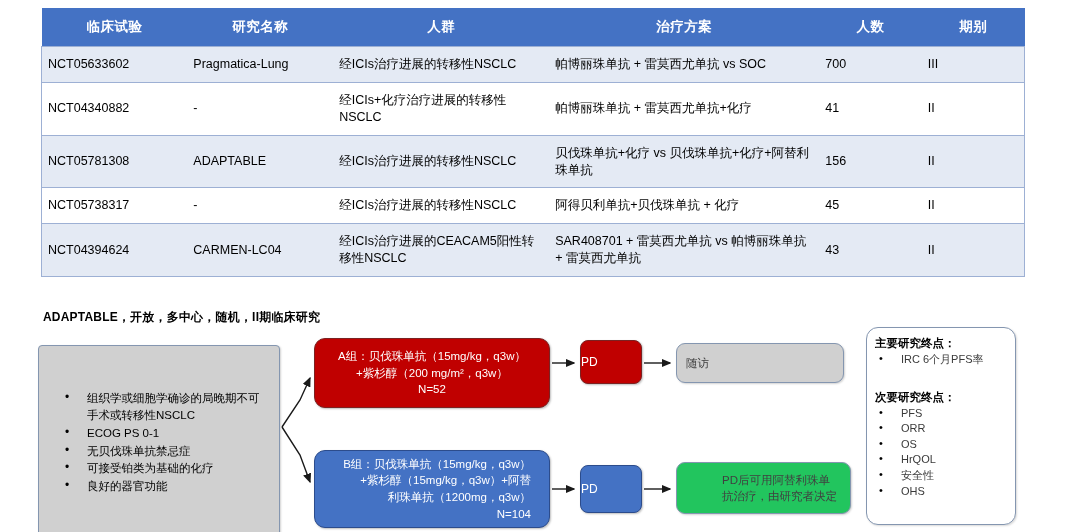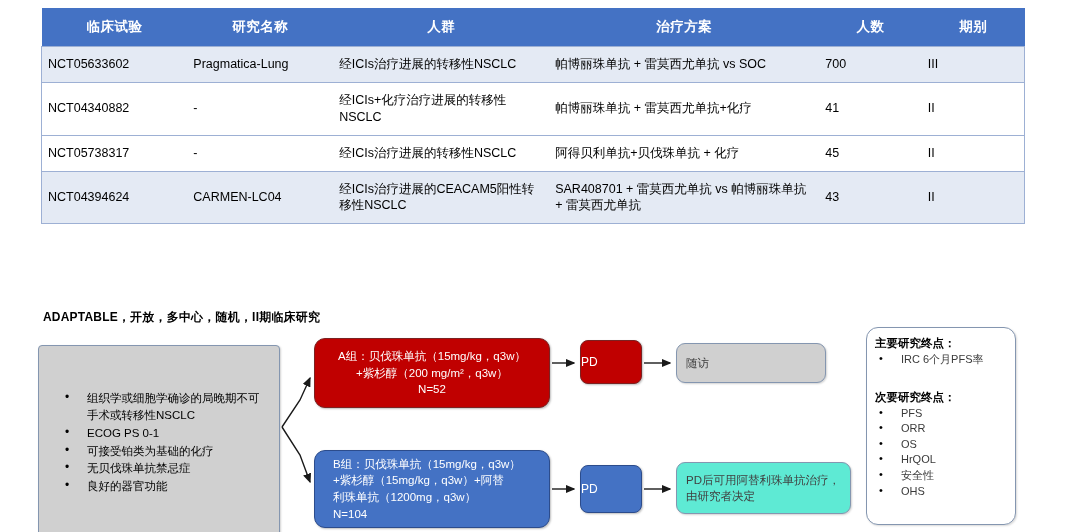--- a/index.html
+++ b/index.html
@@ -92,48 +92,49 @@
     border:1px solid #7B2222;
     border-radius:11px;
     justify-content:center;text-align:center;
     box-shadow:1px 1px 2px rgba(0,0,0,0.25);
   }
   #arm-b-box{
     left:314px;top:450px;width:236px;height:78px;
     background:#4472C4;
     border:1px solid #2C4C8C;
     border-radius:11px;
-    justify-content:center;text-align:left;
+    justify-content:center;text-align:right;
     box-shadow:1px 1px 2px rgba(0,0,0,0.25);
   }
   .arm-text{color:#ffffff;font-size:11.5px;line-height:1.45;padding:0 18px;}
 
   
   #pd-a-box{
     left:580px;top:340px;width:62px;height:44px;
     background:#C00000;border:1px solid #7B2222;border-radius:8px;
     justify-content:center;box-shadow:1px 1px 2px rgba(0,0,0,0.25);
   }
   #pd-b-box{
     left:580px;top:465px;width:62px;height:48px;
     background:#4472C4;border:1px solid #2C4C8C;border-radius:8px;
     justify-content:center;box-shadow:1px 1px 2px rgba(0,0,0,0.25);
   }
   .pd-text{color:#ffffff;font-size:12px;text-align:left;width:100%;}
 
   
   #followup-box{
-    left:676px;top:343px;width:150px;height:40px;
+    left:676px;top:343px;width:168px;height:40px;
     background:#D0D0D0;border:1px solid #8496B0;border-radius:9px;
     box-shadow:1px 1px 2px rgba(0,0,0,0.18);
   }
   #crossover-box{
     left:676px;top:462px;width:175px;height:52px;
-    background:#5eead4;border:1px solid #8496B0;border-radius:9px;
+    background:#22c55e;border:1px solid #8496B0;border-radius:9px;
     box-shadow:1px 1px 2px rgba(0,0,0,0.18);
+    padding-left:36px;
   }
   .gray-text{font-size:11.5px;line-height:1.4;color:#404040;padding:0 9px;}
 
   
   #endpoints-box{
     position:absolute;left:866px;top:327px;width:150px;height:198px;
     background:#ffffff;border:1px solid #8496B0;border-radius:12px;
     box-sizing:border-box;padding:8px 6px 6px 8px;
     box-shadow:1px 1px 2px rgba(0,0,0,0.15);
   }
@@ -184,20 +185,28 @@
       <td>III</td>
     </tr>
     <tr class="plain">
       <td>NCT04340882</td>
       <td>-</td>
       <td>经ICIs+化疗治疗进展的转移性NSCLC</td>
       <td>帕博丽珠单抗 + 雷莫西尤单抗+化疗</td>
       <td>41</td>
       <td>II</td>
     </tr>
+    <tr class="alt">
+      <td>NCT05781308</td>
+      <td>ADAPTABLE</td>
+      <td>经ICIs治疗进展的转移性NSCLC</td>
+      <td>贝伐珠单抗+化疗 vs 贝伐珠单抗+化疗+阿替利珠单抗</td>
+      <td>156</td>
+      <td>II</td>
+    </tr>
     <tr class="plain">
       <td>NCT05738317</td>
       <td>-</td>
       <td>经ICIs治疗进展的转移性NSCLC</td>
       <td>阿得贝利单抗+贝伐珠单抗 + 化疗</td>
       <td>45</td>
       <td>II</td>
     </tr>
     <tr class="alt">
       <td>NCT04394624</td>
@@ -229,22 +238,22 @@
   <line x1="552" y1="489" x2="574" y2="489" stroke="#1a1a1a" stroke-width="1.4" marker-end="url(#arrowhead)"></line>
 
   <line x1="644" y1="489" x2="670" y2="489" stroke="#1a1a1a" stroke-width="1.4" marker-end="url(#arrowhead)"></line>
 </svg>
 
 <div class="node" id="eligibility-box">
   <div class="inner">
     <ul>
       <li>组织学或细胞学确诊的局晚期不可手术或转移性NSCLC</li>
       <li>ECOG PS 0-1</li>
+      <li>无贝伐珠单抗禁忌症</li>
       <li>可接受铂类为基础的化疗</li>
-      <li>无贝伐珠单抗禁忌症</li>
       <li>良好的器官功能</li>
     </ul>
   </div>
 </div>
 
 <div class="node" id="arm-a-box">
   <div class="inner arm-text">
     <div>A组：贝伐珠单抗（15mg/kg，q3w）</div>
     <div>+紫杉醇（200 mg/m²，q3w）</div>
     <div>N=52</div>

